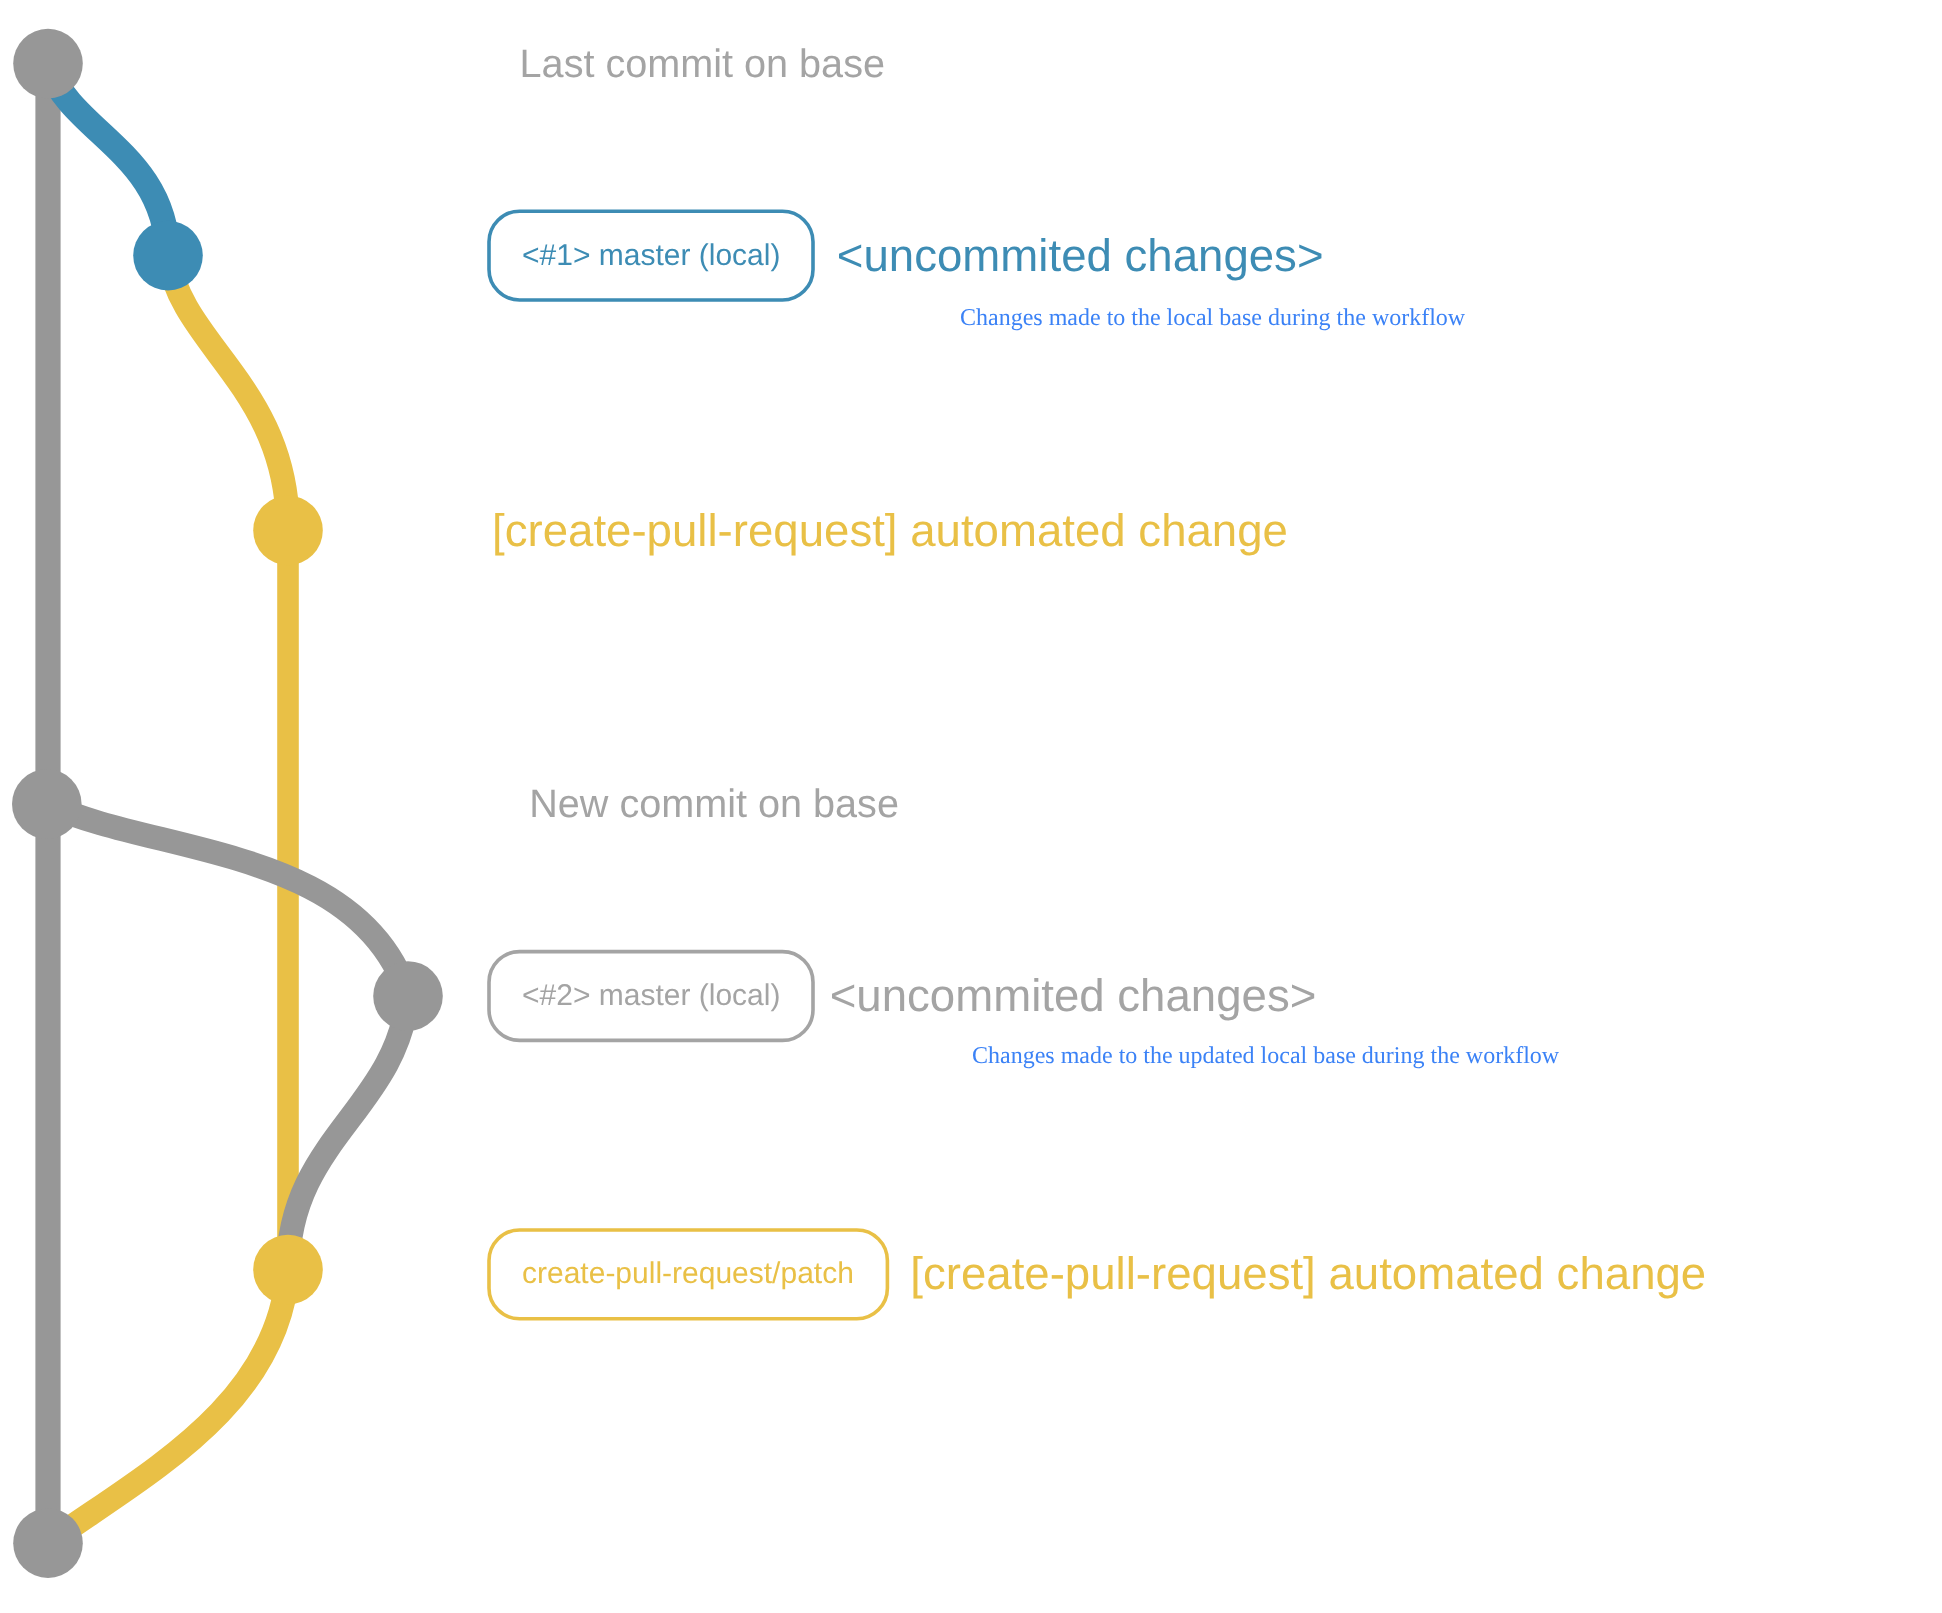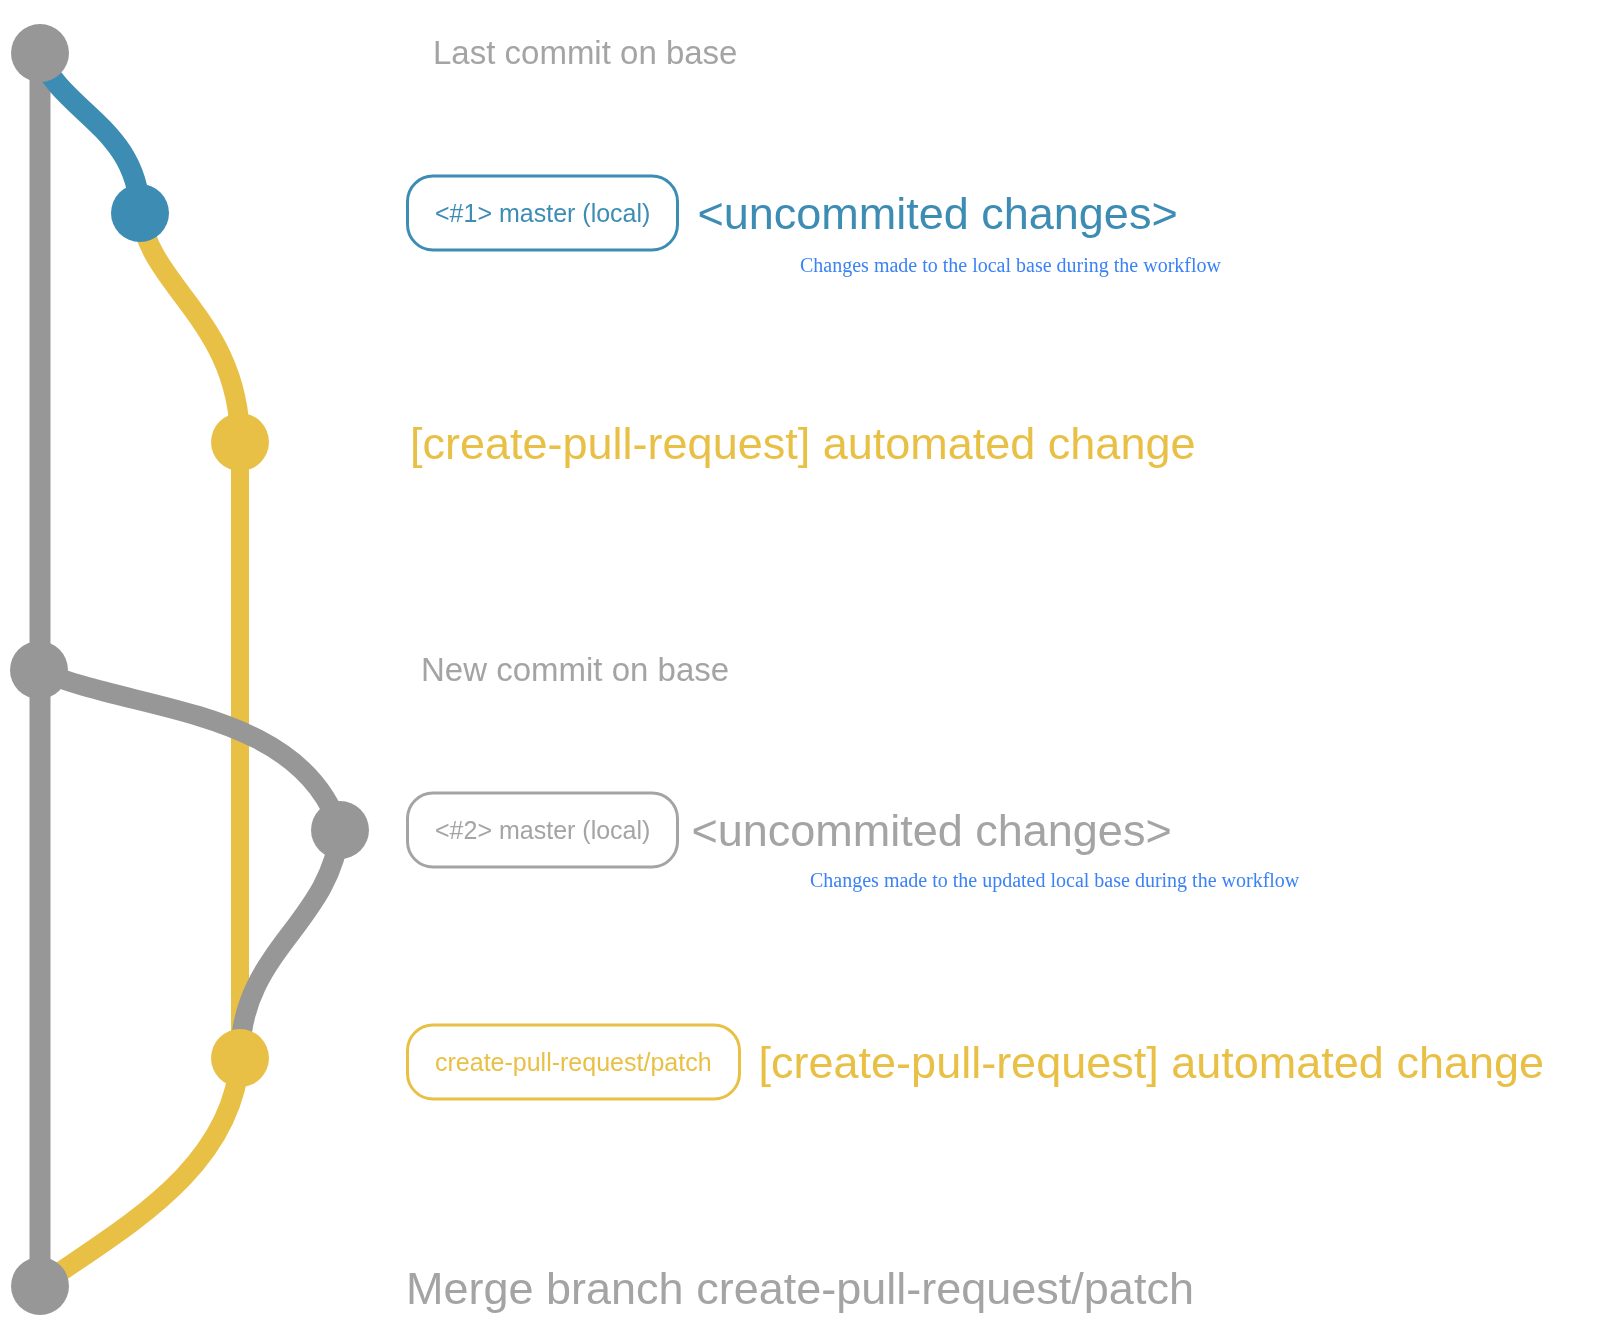--- a/index.html
+++ b/index.html
@@ -23,21 +23,21 @@
     display: flex; align-items: center; gap: 18px;
     transform: translateY(-50%);
     white-space: nowrap;
   }
   .badge {
     display: inline-flex; align-items: center; justify-content: center;
     height: 77px; padding: 0 26px;
     border: 3px solid currentColor; border-radius: 27px;
     font-size: 25px; line-height: 1;
   }
-  .side { font-size: 45px; line-height: 1; }
+  .side { font-size: 38px; line-height: 1; }
   .serif {
     position: absolute;
     font-family: "Liberation Serif", serif;
     font-size: 20px; color: #3b82f6; white-space: nowrap;
     transform: translateY(-50%);
     text-align: center;
   }
   .blue   { color: #3d8cb4; }
   .yellow { color: #e9c046; }
   .gray   { color: #a4a4a4; gap: 12px; }
@@ -79,34 +79,33 @@
       <span>&lt;#1&gt; master (local)</span>
     </span>
     <span class="side">&lt;uncommited changes&gt;</span>
   </div>
   <div class="serif" style="left:800px; top:265px">Changes made to the local base during the workflow</div>
 
   <div class="row yellow" style="left:410px; top:443px">
     <span class="side">[create-pull-request] automated change</span>
   </div>
 
-  <div class="note" style="left:390px; top:670px">New commit on base</div>
+  <div class="note" style="left:410px; top:670px">New commit on base</div>
 
   <div class="row gray" style="left:406px; top:830px">
     <span class="badge">
       <span>&lt;#2&gt; master (local)</span>
     </span>
     <span class="side">&lt;uncommited changes&gt;</span>
   </div>
   <div class="serif" style="left:810px; top:880px">Changes made to the updated local base during the workflow</div>
 
   <div class="row yellow" style="left:406px; top:1062px">
     <span class="badge">
       <span>create-pull-request/patch</span>
     </span>
     <span class="side">[create-pull-request] automated change</span>
   </div>
 
   <div class="row gray" style="left:406px; top:1288px">
-    <span class="side">Merge branch create-pull-request/patch</span>
   </div>
 
 </div>
 
 </body></html>

